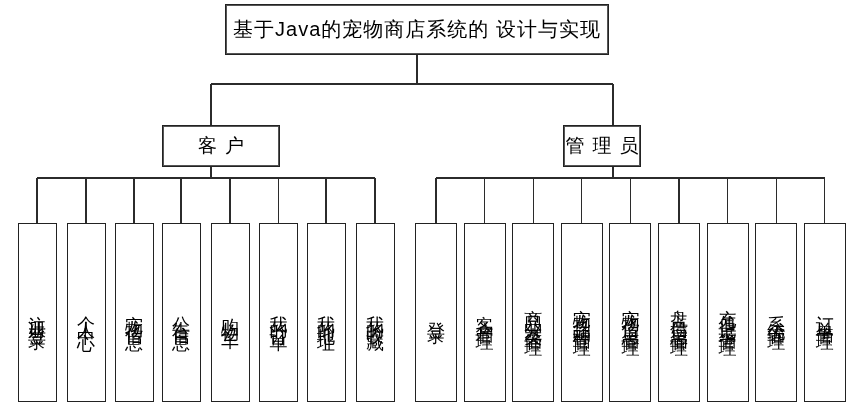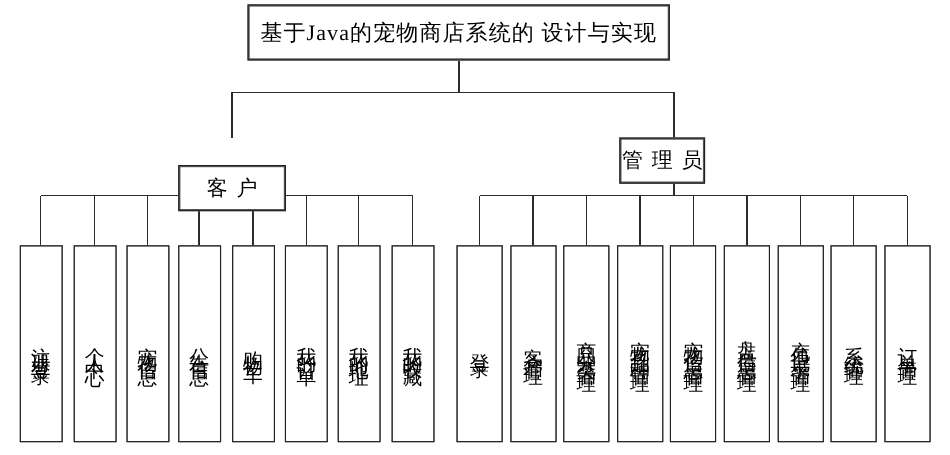--- a/index.html
+++ b/index.html
@@ -1,20 +1,20 @@
 <!DOCTYPE html>
 <html><head>
 <meta charset="utf-8">
 <style>
   html,body{margin:0;padding:0;background:#ffffff;}
   #stage{
     position:relative;
     width:864px;height:414px;
     background:#ffffff;
-    font-family:Liberation Serif, serif;
+    font-family:Liberation Sans, sans-serif;
     overflow:hidden;
   }
   #connectors{position:absolute;left:0;top:0;width:864px;height:414px;}
   .box{
     position:absolute;
     background:#ffffff;
     border:2px solid #555555;
     outline:1px solid #222222;
     outline-offset:-1px;
     box-sizing:border-box;
@@ -70,21 +70,21 @@
       <line x1="533.2" y1="178" x2="533.2" y2="223" stroke="#2b2b2b" stroke-width="1.2" shape-rendering="crispEdges"></line>
       <line x1="581.8" y1="178" x2="581.8" y2="223" stroke="#2b2b2b" stroke-width="1.2" shape-rendering="crispEdges"></line>
       <line x1="630.4" y1="178" x2="630.4" y2="223" stroke="#2b2b2b" stroke-width="1.2" shape-rendering="crispEdges"></line>
       <line x1="679" y1="178" x2="679" y2="223" stroke="#2b2b2b" stroke-width="1.2" shape-rendering="crispEdges"></line>
       <line x1="727.6" y1="178" x2="727.6" y2="223" stroke="#2b2b2b" stroke-width="1.2" shape-rendering="crispEdges"></line>
       <line x1="776.2" y1="178" x2="776.2" y2="223" stroke="#2b2b2b" stroke-width="1.2" shape-rendering="crispEdges"></line>
       <line x1="824.8" y1="178" x2="824.8" y2="223" stroke="#2b2b2b" stroke-width="1.2" shape-rendering="crispEdges"></line>
     </svg>
   <div class="box title-box" style="left:225px;top:4px;width:384px;height:51px;">基于Java的宠物商店系统的 设计与实现</div>
   <div id="nodes">
-      <div class="box branch-box" style="left: 162px; top: 125px; width: 98px; height: 42px; margin-top: 25px;">客户</div>
+      <div class="box branch-box" style="left: 162px; top: 125px; width: 118px; height: 42px;">客户</div>
       <div class="box leaf-box" style="left: 17.5px; top: 223px; width: 39px; height: 179px;">
         <span class="vtext">注册登录</span>
       </div>
       <div class="box leaf-box" style="left: 66.5px; top: 223px; width: 39px; height: 179px;">
         <span class="vtext">个人中心</span>
       </div>
       <div class="box leaf-box" style="left: 114.5px; top: 223px; width: 39px; height: 179px;">
         <span class="vtext">宠物信息</span>
       </div>
       <div class="box leaf-box" style="left: 161.5px; top: 223px; width: 39px; height: 179px;">

